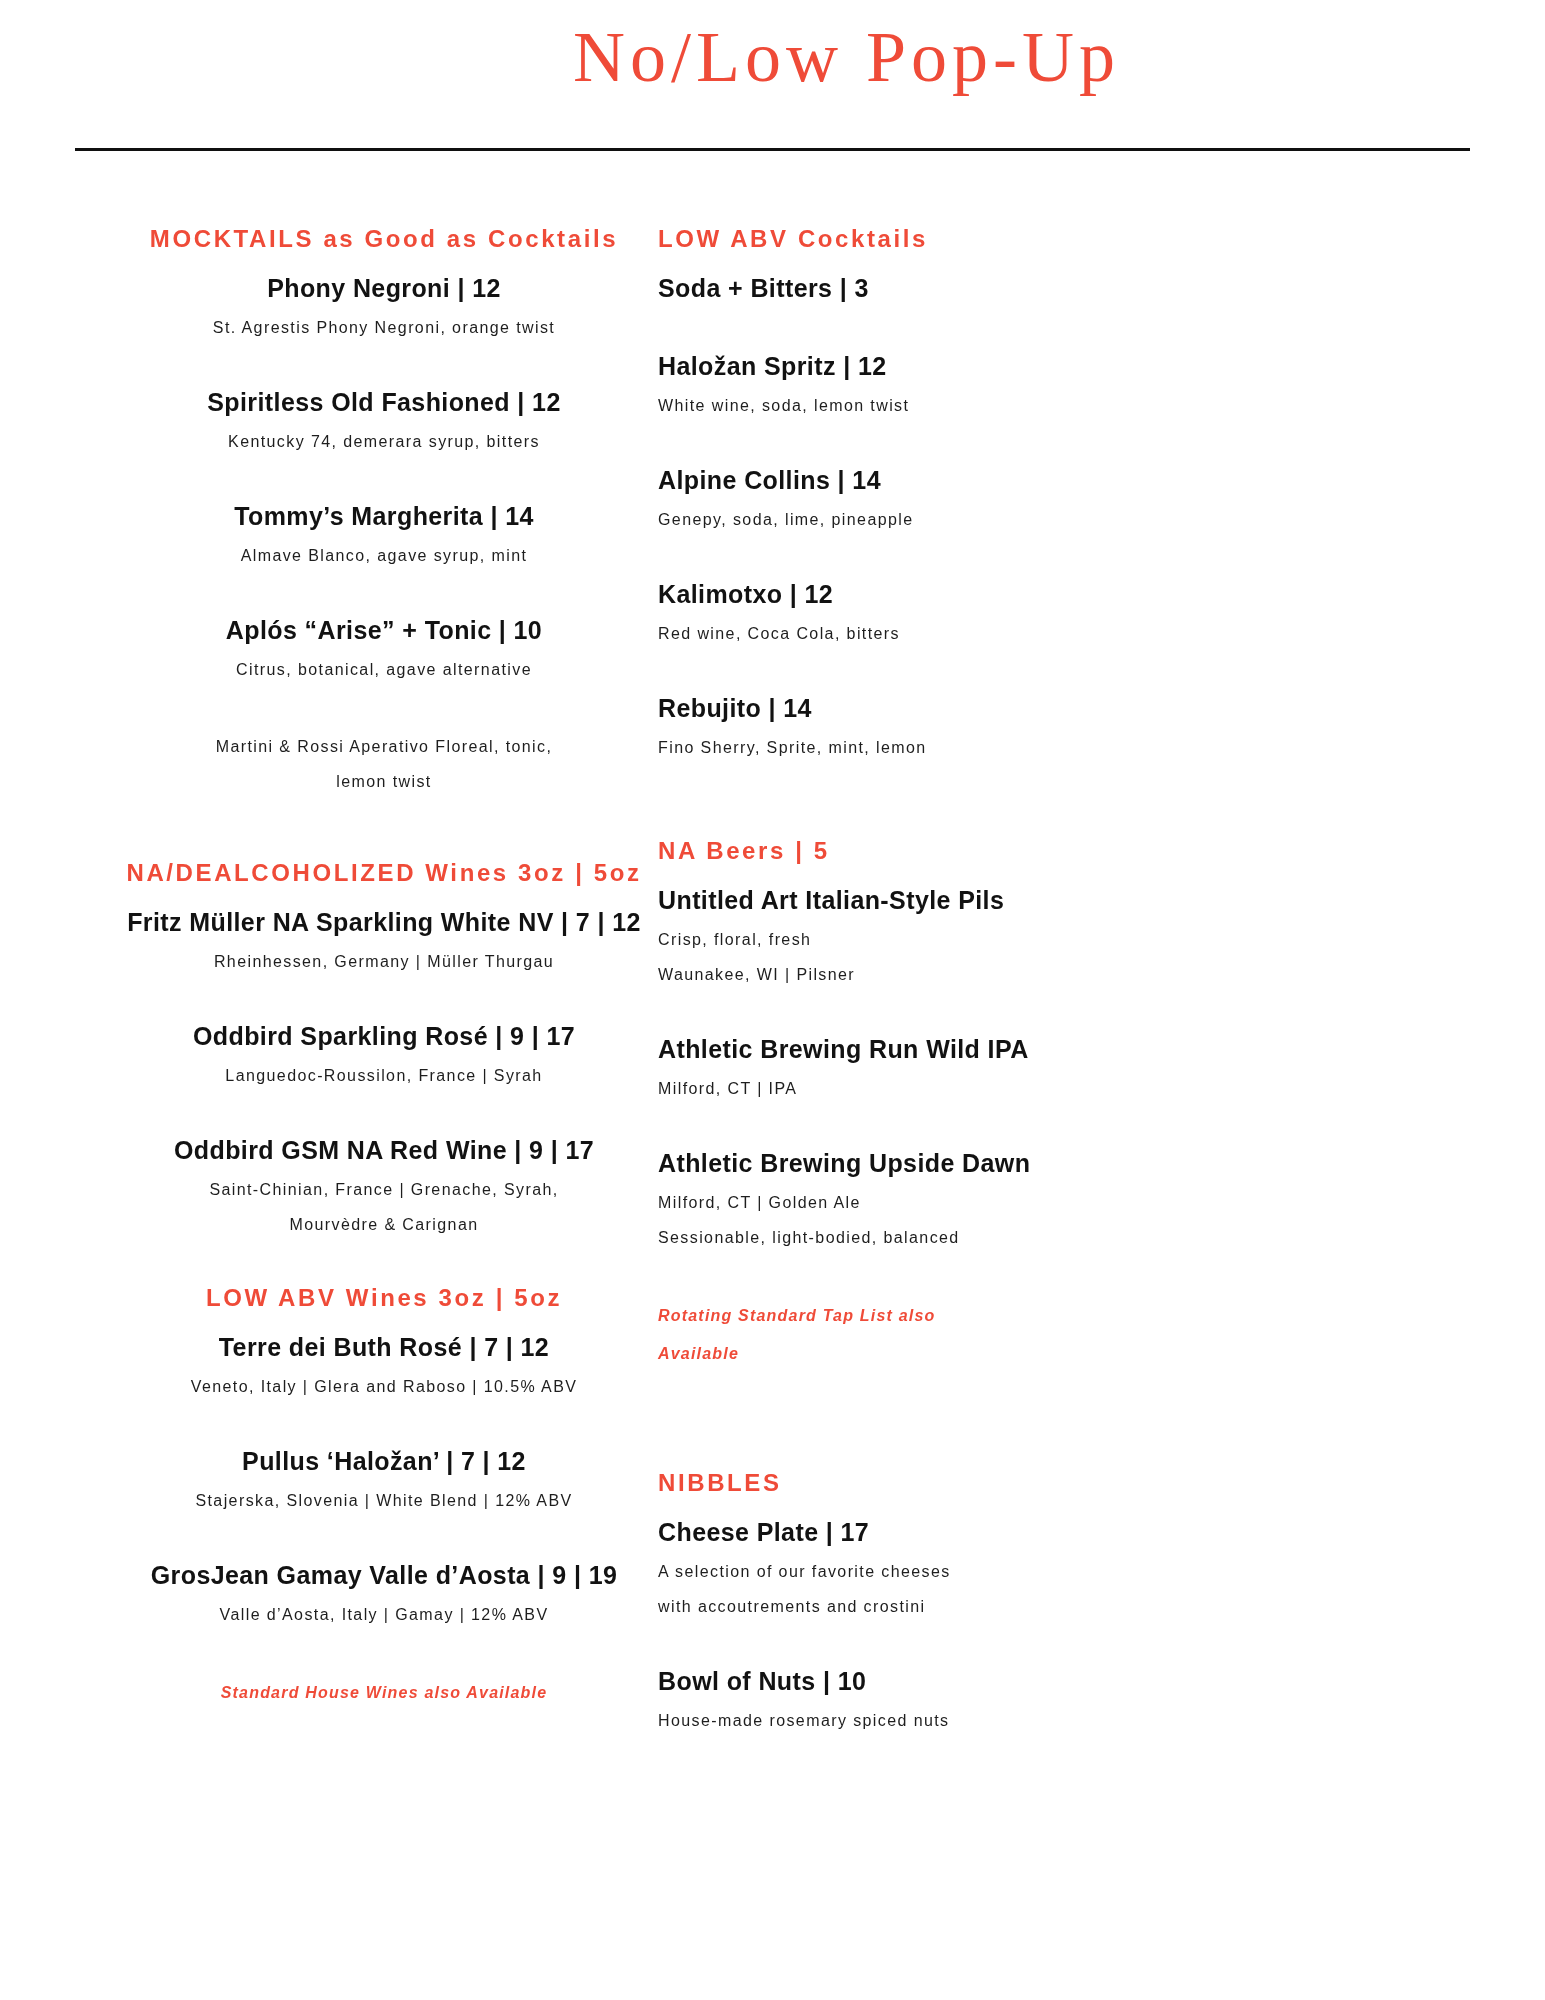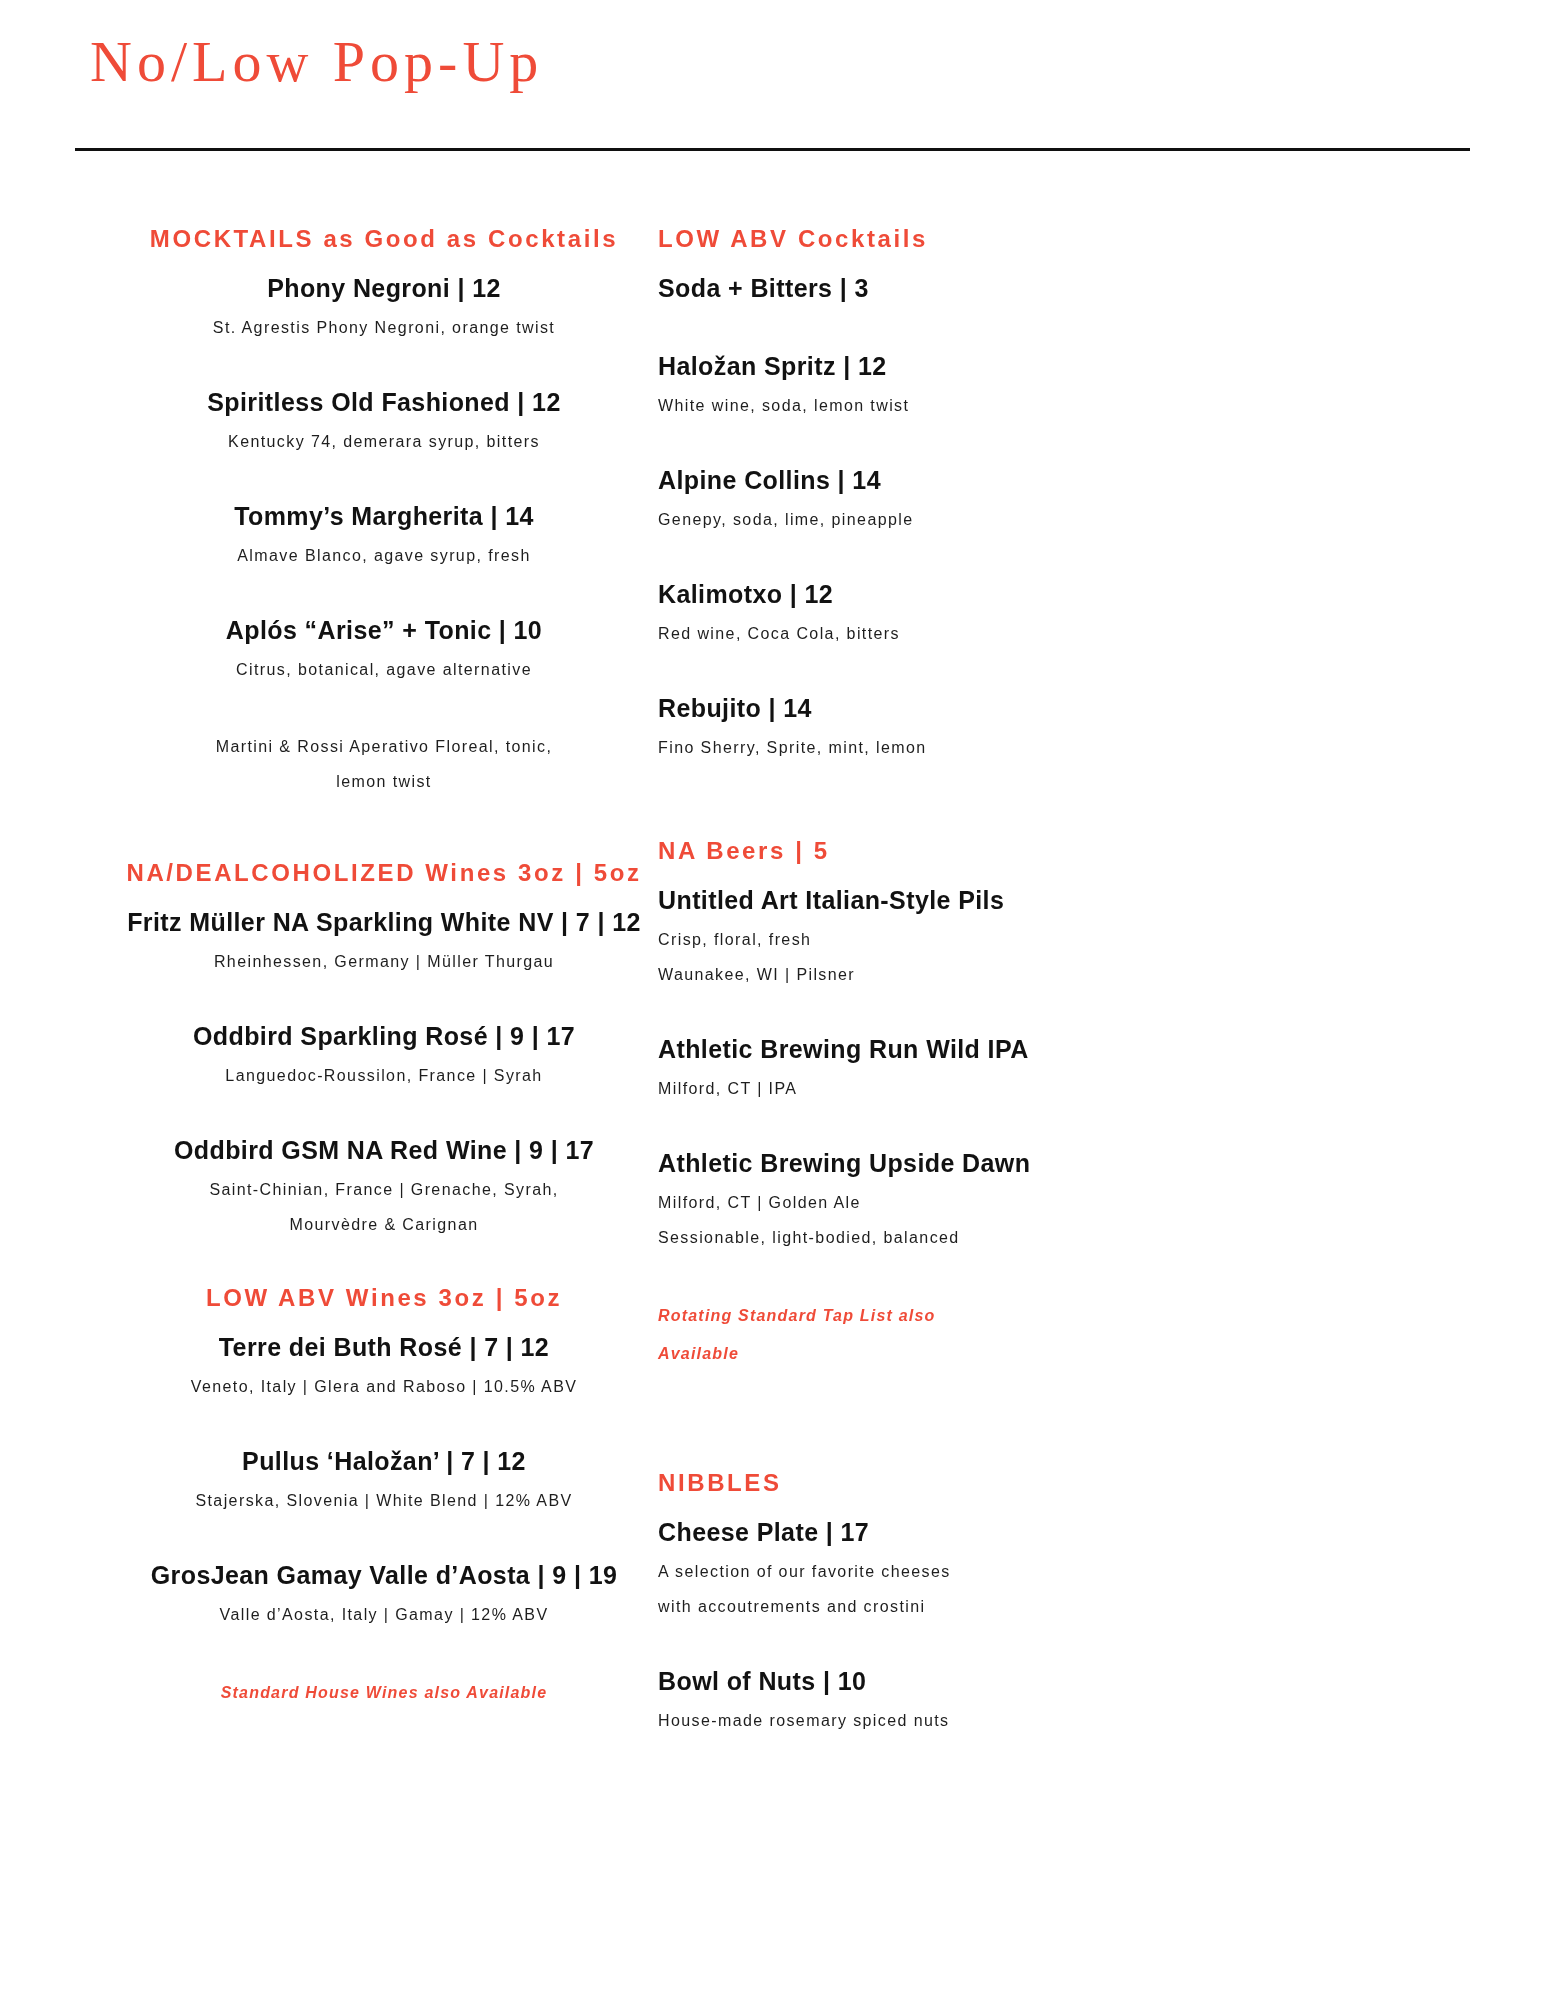--- a/index.html
+++ b/index.html
@@ -9,27 +9,27 @@
     background: #ffffff;
     position: relative;
     overflow: hidden;
     font-family: "Liberation Sans", sans-serif;
     color: #121212;
   }
   :root { --accent: #EF4B38; }
 
   .page-title {
     position: absolute;
-    top: 28px;
+    top: 16px;
     left: 90px;
     width: 1030px;
-    text-align: left;
+    text-align: right;
     font-family: "Liberation Serif", serif;
     font-weight: 400;
-    font-size: 58px;
+    font-size: 72px;
     letter-spacing: 5px;
     color: var(--accent);
     white-space: nowrap;
   }
 
   .title-rule {
     position: absolute;
     top: 148px;
     left: 75px;
     width: 1395px;
@@ -108,21 +108,21 @@
         <div class="menu-item">
           <div class="item-name">Phony Negroni | 12</div>
           <div class="item-desc">St. Agrestis Phony Negroni, orange twist</div>
         </div>
         <div class="menu-item">
           <div class="item-name">Spiritless Old Fashioned | 12</div>
           <div class="item-desc">Kentucky 74, demerara syrup, bitters</div>
         </div>
         <div class="menu-item">
           <div class="item-name">Tommy’s Margherita | 14</div>
-          <div class="item-desc">Almave Blanco, agave syrup, fresh</div>
+          <div class="item-desc">Almave Blanco, agave syrup, mint</div>
         </div>
         <div class="menu-item">
           <div class="item-name">Aplós “Arise” + Tonic | 10</div>
           <div class="item-desc">Citrus, botanical, agave alternative</div>
         </div>
         <div class="menu-item">
           <div class="item-desc">Martini &amp; Rossi Aperativo Floreal, tonic,</div>
           <div class="item-desc">lemon twist</div>
         </div>
       </div>

